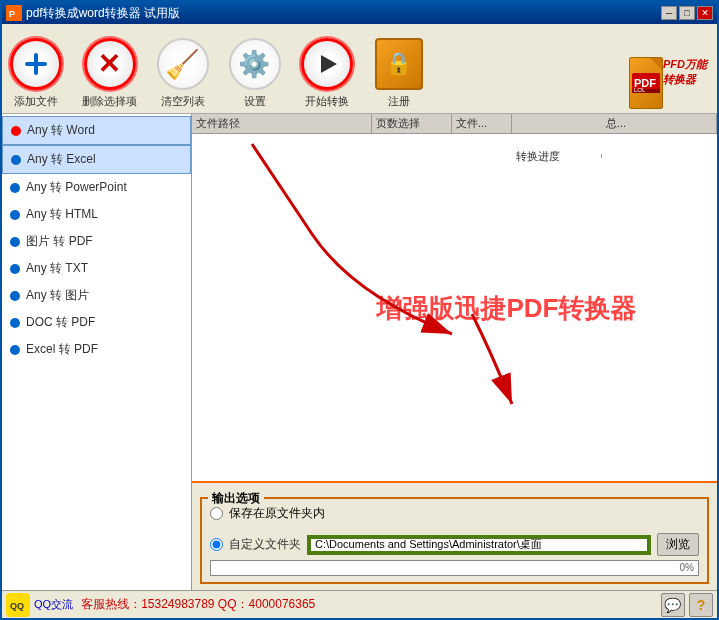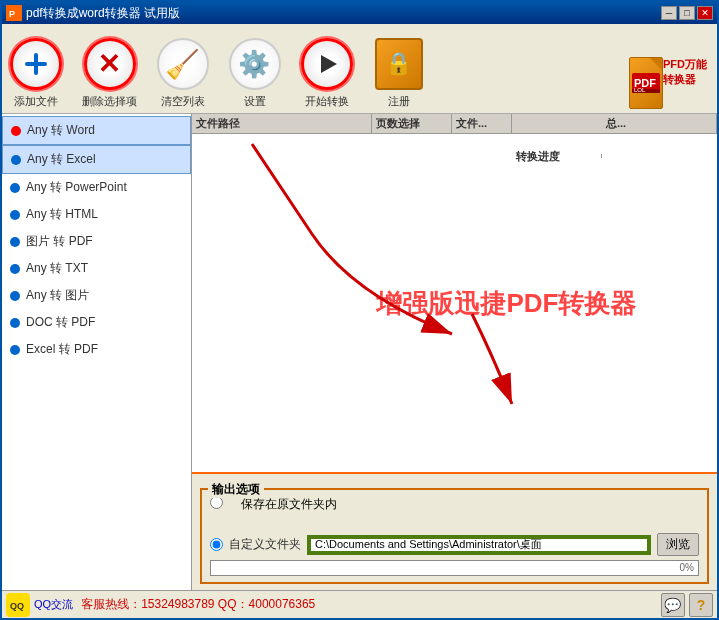--- a/index.html
+++ b/index.html
@@ -225,21 +225,20 @@
       height: 20px;
       flex-shrink: 0;
     }
     .table-header-cell {
       padding: 2px 4px;
       border-right: 1px solid #999;
       font-size: 11px;
       color: #333;
       display: flex;
       align-items: center;
-      font-weight: bold;
     }
     .col-filepath { width: 180px; }
     .col-pages { width: 80px; }
     .col-files { width: 60px; }
     .col-progress { width: 90px; margin-top: 40px; }
     .col-total { flex: 1; }
     .table-body {
       flex: 1;
       position: relative;
       overflow: hidden;
@@ -256,23 +255,23 @@
       pointer-events: none;
     }
     .output-section {
       border-top: 2px solid #ff6600;
       padding: 6px 8px;
       background: #ece9d8;
       flex-shrink: 0;
     }
     .radio-row {
       display: flex;
-      align-items: flex-start;
-      gap: 18px;
-      margin-bottom: 20px;
+      align-items: center;
+      gap: 6px;
+      margin-bottom: 11px;
     }
     .radio-input {
       cursor: pointer;
     }
     .path-row {
       display: flex;
       align-items: center;
       gap: 6px;
     }
     .path-label {
@@ -499,21 +498,21 @@
           <div class="pfd-icon">
             <div class="pfd-corner"></div>
             <svg width="32" height="32" viewBox="0 0 32 32">
               <rect x="2" y="6" width="28" height="20" fill="#cc0000" rx="2"></rect>
               <text x="4" y="20" font-size="11" fill="white" font-weight="bold">PDF</text>
               <rect x="2" y="22" width="28" height="4" fill="#880000" rx="1"></rect>
               <text x="4" y="25" font-size="6" fill="white">LOL</text>
             </svg>
           </div>
           <div class="pfd-text-container">
-            <span class="pfd-title" style="font-size:11px;color:#cc0000;font-weight:bold;">PFD万能转换器</span>
+            <span class="pfd-title" style="font-size:11px;color:#cc0000;font-weight:bold;font-style:italic;">PFD万能转换器</span>
           </div>
         </div>
       </div>
     </div>
   </div>
 
   <div class="content-area">
 
     <div class="sidebar">
       <div class="sidebar-item active">

